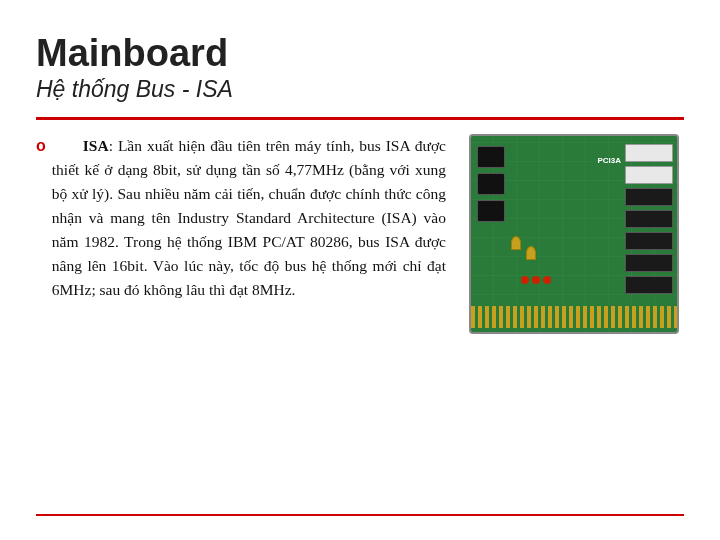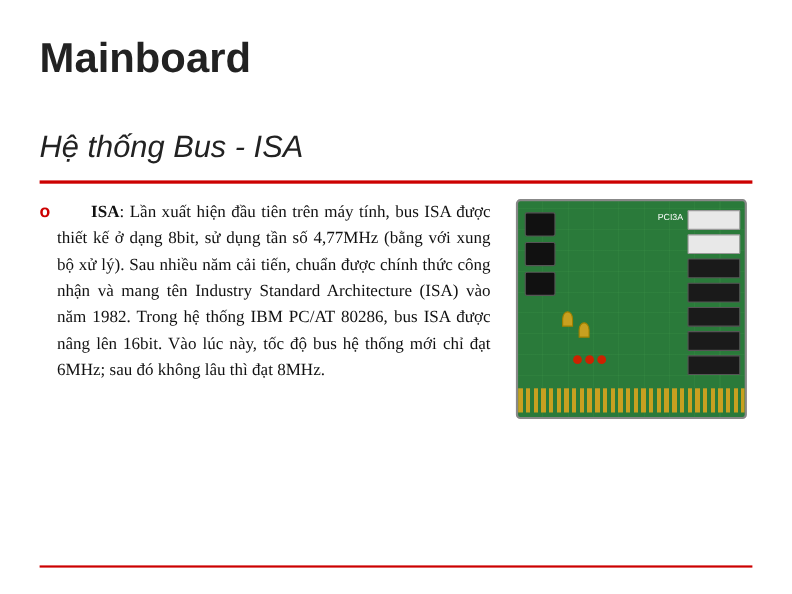--- a/index.html
+++ b/index.html
@@ -28,26 +28,25 @@
 
     .main-title {
       font-size: 38px;
       font-weight: bold;
       color: #222222;
       line-height: 1.15;
       font-family: Arial, sans-serif;
     }
 
     .subtitle {
-      font-size: 28px;
+      font-size: 23px;
       font-style: italic;
       color: #222222;
       font-family: Arial, sans-serif;
       line-height: 1.2;
-      margin-top: 41px;
     }
 
     .divider {
       height: 3px;
       background: #cc0000;
       width: 100%;
       margin: 8px 0 14px 0;
     }
 
     .content-area {
@@ -192,26 +191,26 @@
 
     .pcb-red-dot {
       width: 8px;
       height: 8px;
       background: #cc2200;
       border-radius: 50%;
     }
 
     .pcb-label {
       position: absolute;
-      top: 10px;
+      top: 20px;
       right: 56px;
       color: #ffffff;
       font-size: 8px;
       font-family: Arial, sans-serif;
-      font-weight: normal;
+      font-weight: bold;
     }
 
     .pcb-traces {
       position: absolute;
       top: 0;
       left: 0;
       right: 0;
       bottom: 0;
       background: 
         repeating-linear-gradient(

